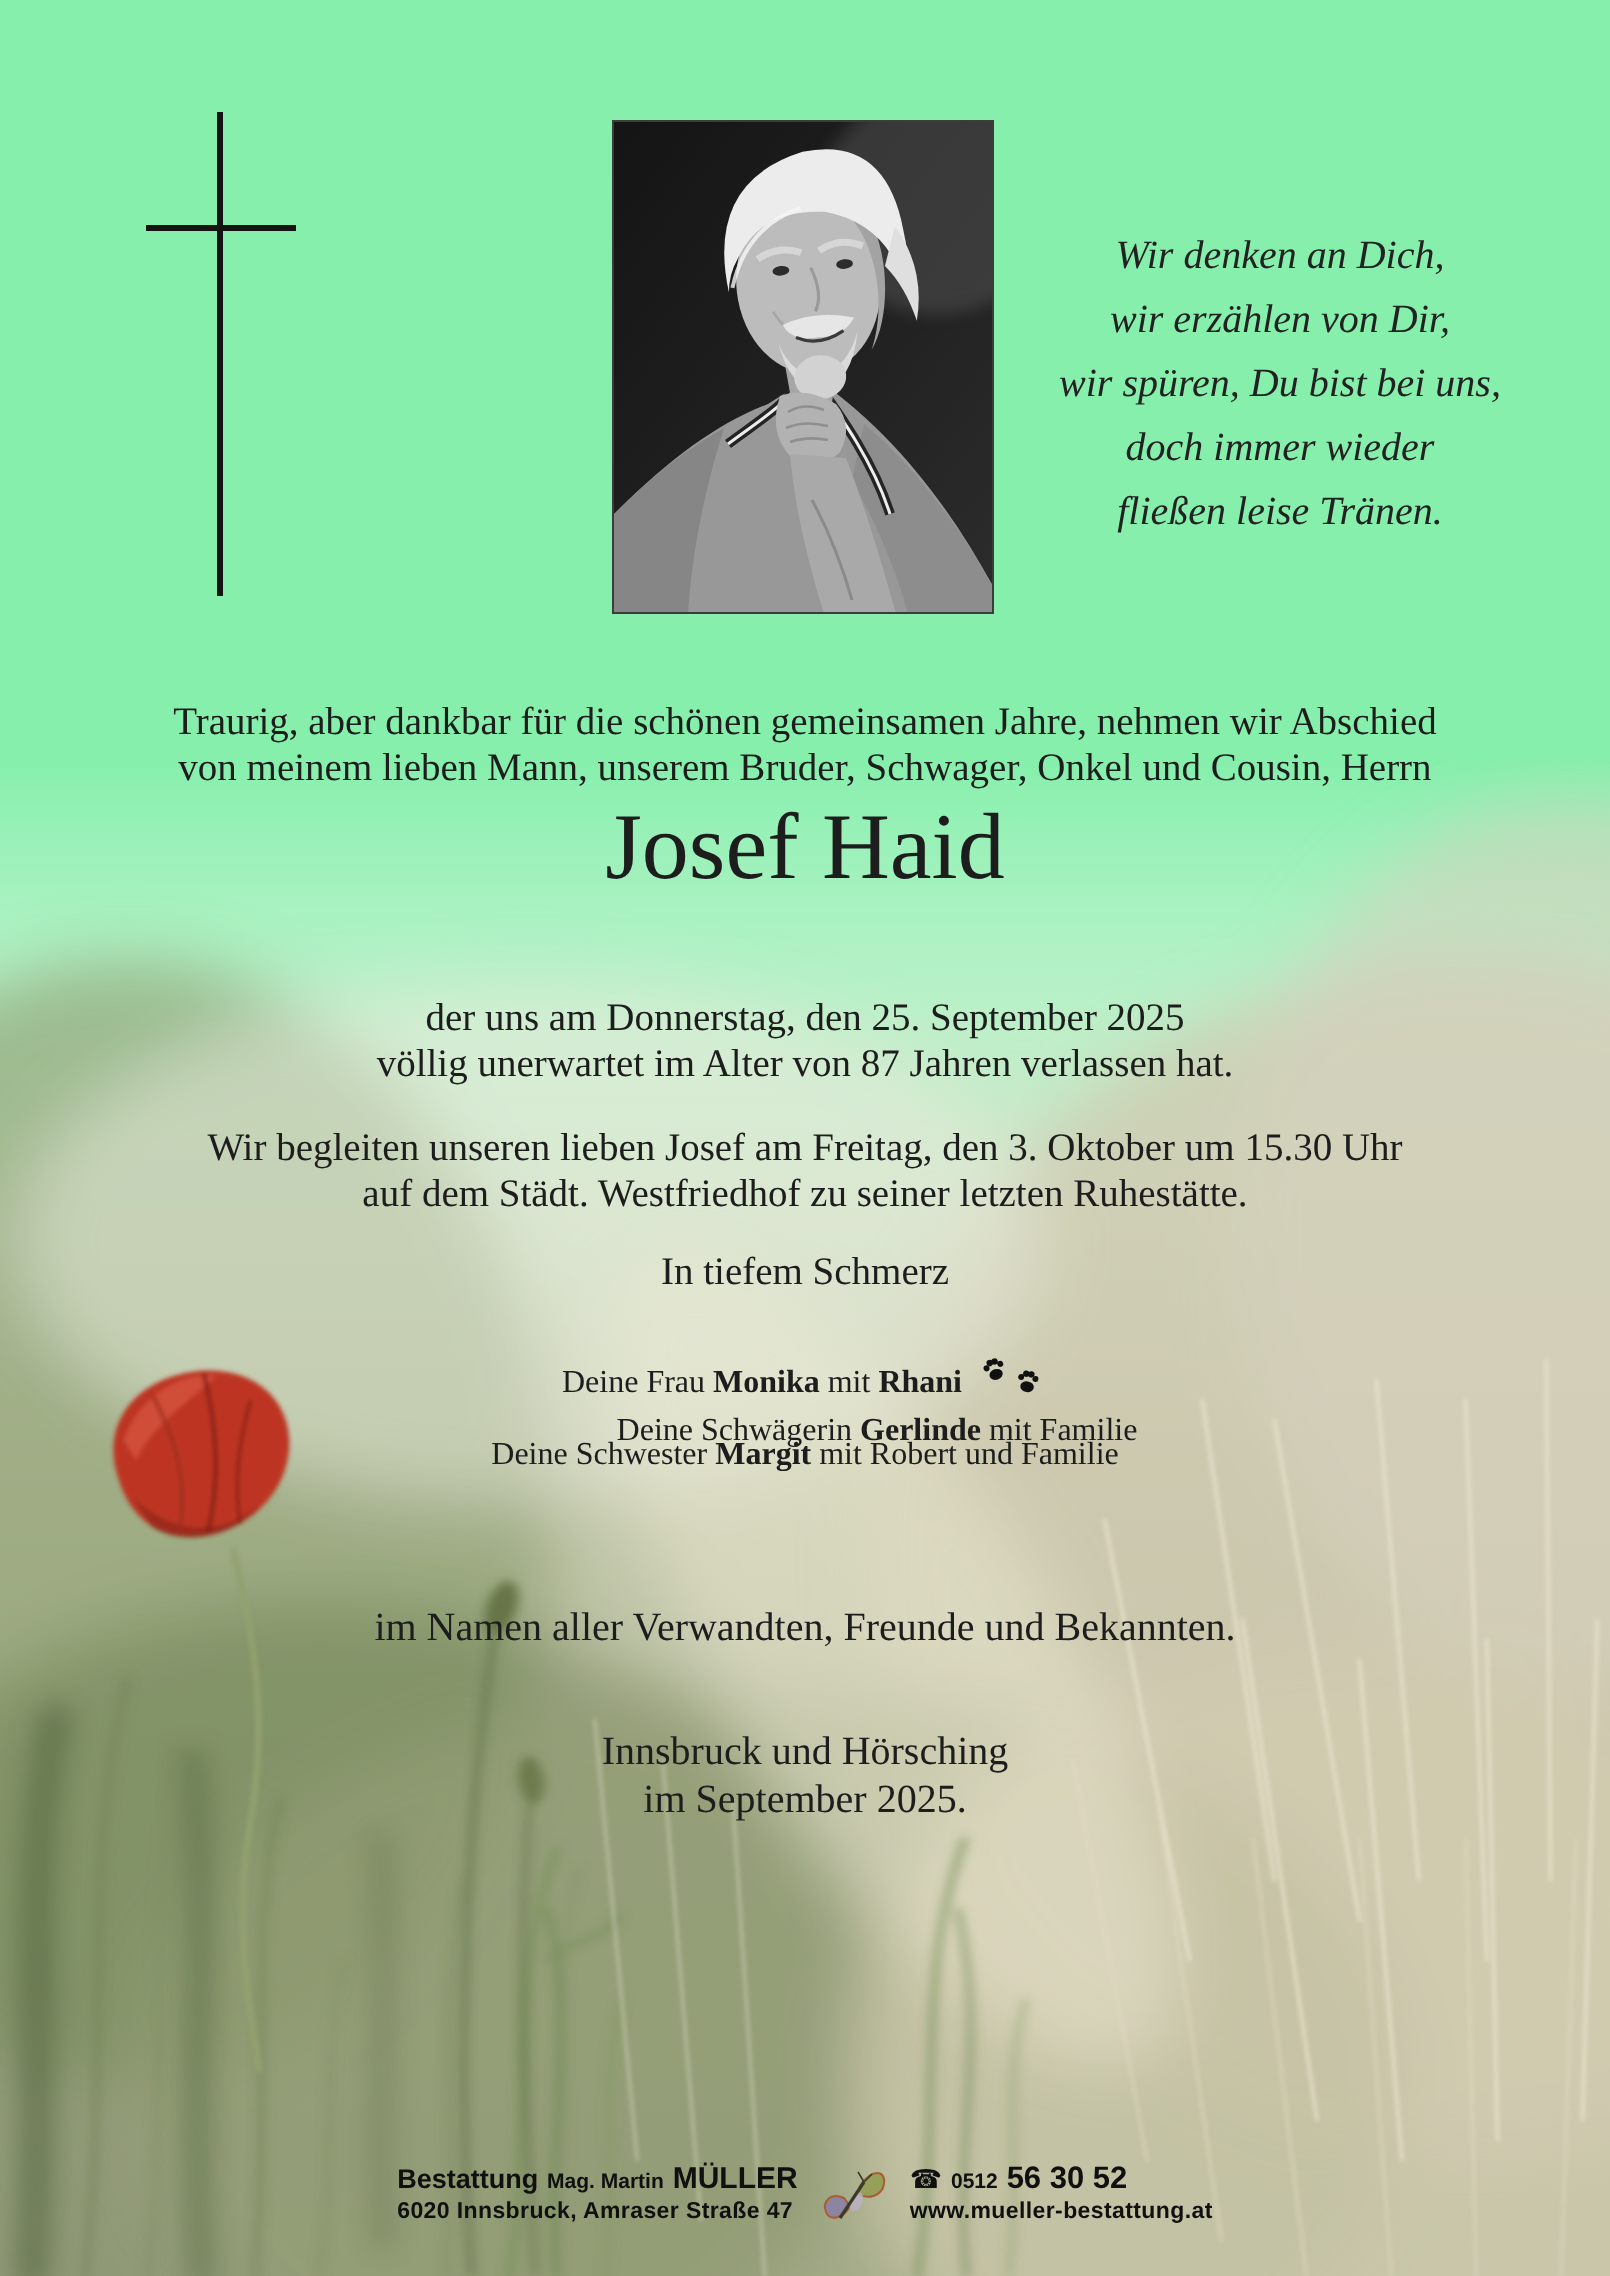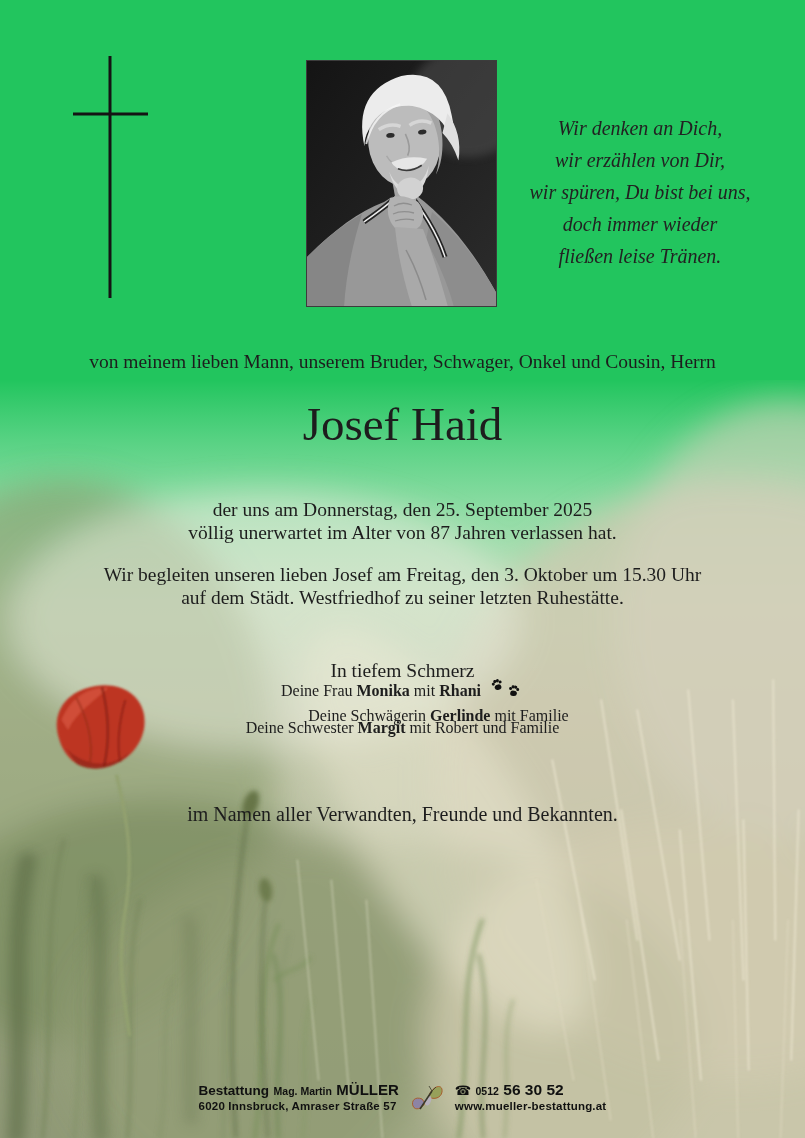--- a/index.html
+++ b/index.html
@@ -1,20 +1,20 @@
 <!DOCTYPE html>
 <html><head>
 <meta charset="utf-8">
 <title>Josef Haid</title>
 <style>
   html,body{margin:0;padding:0;background:#ffffff;}
   #card{
     position:relative;
     width:805px;height:1138px;
-    background:#22c55e;
+    background:#86efac;
     overflow:hidden;
     font-family:"Liberation Serif","DejaVu Serif",serif;
     color:#1d1d1d;
   }
   .abs{position:absolute;}
   
   #field{left:0;top:380px;width:805px;height:758px;}
   
   #cross{left:60px;top:50px;}
   
@@ -25,21 +25,21 @@
     font-style:italic;font-size:20px;line-height:32px;color:#222;
   }
   
   .cblock{left:0;width:805px;text-align:center;}
   .body-line{font-size:19.5px;line-height:23px;}
   #intro{top:350px;}
   #deceased-name{top:399px;font-size:47px;line-height:50px;}
   #deceased-title{top:452px;font-size:27px;line-height:30px;}
   #death{top:498px;}
   #funeral{top:563px;}
-  #grief{top:625px;margin-top:34px;}
+  #grief{top:625px;}
   .mourner{font-size:16px;line-height:24px;}
   #mourner-1{top:675px;}
   #mourner-2{top:716px;}
   #mourner-3{top:704px;padding-left:36px;}
   #closing{top:803px;font-size:20px;}
   #place-date{top:864px;}
   .place-line{font-size:20px;line-height:24px;}
   b{font-weight:700;}
   .paws{vertical-align:-3px;margin-left:7px;}
   
@@ -236,20 +236,21 @@
 
   <div id="poem" class="abs">
     <div class="pline">Wir denken an Dich,</div>
     <div class="pline">wir erzählen von Dir,</div>
     <div class="pline">wir spüren, Du bist bei uns,</div>
     <div class="pline">doch immer wieder</div>
     <div class="pline">fließen leise Tränen.</div>
   </div>
 
   <div id="intro" class="abs cblock">
+    <div class="body-line">Traurig, aber dankbar für die schönen gemeinsamen Jahre, nehmen wir Abschied</div>
     <div class="body-line">von meinem lieben Mann, unserem Bruder, Schwager, Onkel und Cousin, Herrn</div>
   </div>
 
   <div id="deceased-name" class="abs cblock">Josef Haid</div>
 
   <div id="death" class="abs cblock">
     <div class="body-line">der uns am Donnerstag, den 25. September 2025</div>
     <div class="body-line">völlig unerwartet im Alter von 87  Jahren verlassen hat.</div>
   </div>
 
@@ -280,25 +281,29 @@
   </div>
   <div id="mourner-2" class="abs cblock mourner">
     <span>Deine Schwester </span><b>Margit</b><span> mit Robert und Familie</span>
   </div>
   <div id="mourner-3" class="abs cblock mourner">
     <span>Deine Schwägerin </span><b>Gerlinde</b><span> mit Familie</span>
   </div>
 
   <div id="closing" class="abs cblock">im Namen aller Verwandten, Freunde und Bekannten.</div>
 
+  <div id="place-date" class="abs cblock">
+    <div class="place-line">Innsbruck und Hörsching</div>
+    <div class="place-line">im September 2025.</div>
+  </div>
 
   <div id="footer" class="abs">
     <div class="f-left">
       <div><span class="f-co">Bestattung</span> <span class="f-mag">Mag. Martin</span> <span class="f-sur">MÜLLER</span></div>
-      <div class="f-addr">6020 Innsbruck, Amraser Straße 57</div>
+      <div class="f-addr">6020 Innsbruck, Amraser Straße 47</div>
     </div>
     <svg width="34" height="30" viewBox="0 0 34 30">
       <path d="M20,10 C26,1 33,2 32,9 C31,15 24,17 19,14 Z" fill="#97a05a" stroke="#a85f2e" stroke-width="1"></path>
       <path d="M12,16 C5,13 1,18 3,23 C5,28 12,26 15,20 Z" fill="#8d84a4" stroke="#a85f2e" stroke-width="1"></path>
       <path d="M14,18 C18,11 23,12 21,18 C19,24 15,24 14,18 Z" fill="#b9b2c4" opacity="0.85"></path>
       <path d="M10,26 L22,8" stroke="#3a3a2a" stroke-width="1.6"></path>
       <path d="M22,8 L26,4 M22,8 L19,3" stroke="#3a3a2a" stroke-width="0.8" fill="none"></path>
     </svg>
     <div class="f-right">
       <div><span class="f-tel-icon">☎</span> <span class="f-area">0512</span> <span class="f-num">56 30 52</span></div>

